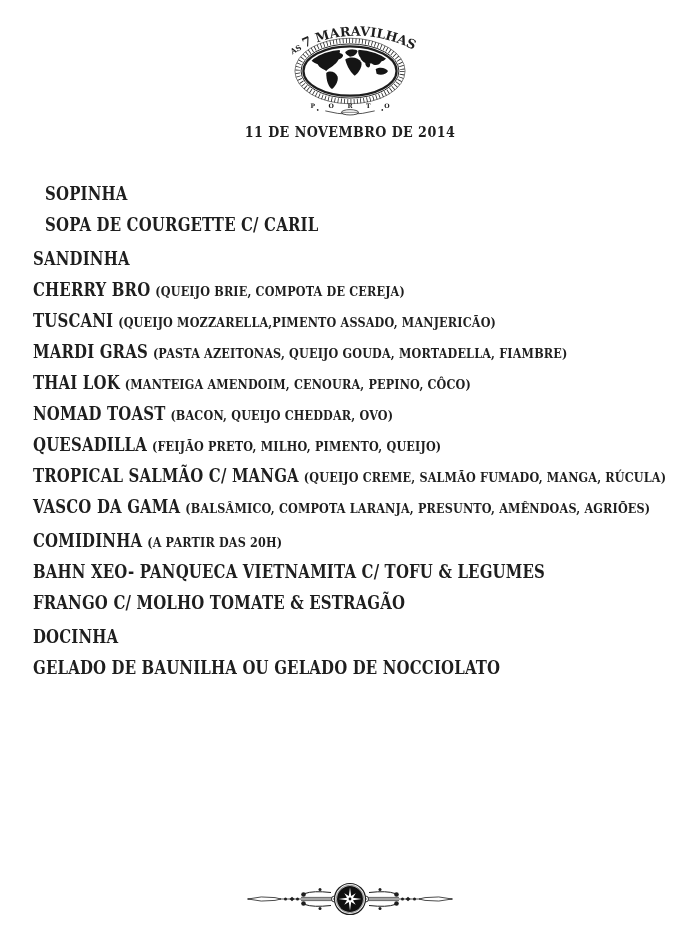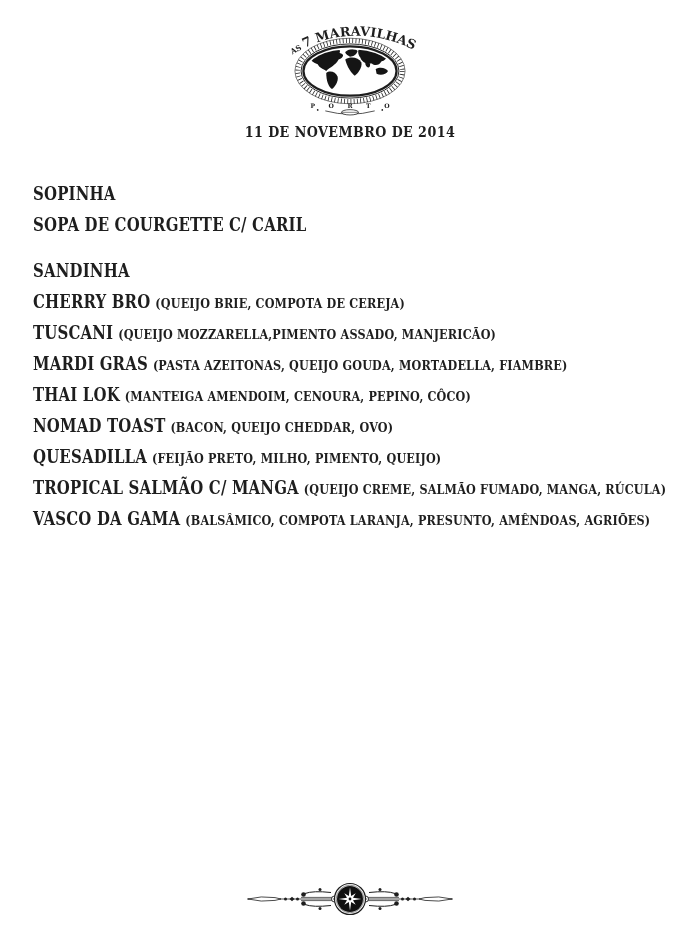--- a/index.html
+++ b/index.html
@@ -27,22 +27,22 @@
   .menu {
     padding: 44px 0 0 33px;
   }
   .line {
     line-height: 1;
     margin: 0 0 13px 0;
     white-space: nowrap;
     transform: scaleX(0.83);
     transform-origin: 0 50%;
   }
-  .section { margin-top: 28px; }
-  .section:first-child { margin-top: 0; }
+  .section { margin-top: 16px; }
+  .section:first-child { margin-top: 0; margin-left: 12px; }
   h2.line { font-size: 18px; font-weight: bold; letter-spacing: 0.2px; }
   p.line { font-size: 18px; letter-spacing: 0.2px; }
   .item-name { font-size: 18px; }
   .item-desc, .section-sub {
     font-size: 13.5px;
     margin-left: 6px;
     letter-spacing: 0.2px;
   }
   .item-desc:empty, .section-sub:empty { display: none; }
   .footer-ornament {
@@ -126,22 +126,31 @@
     <p class="line"><span class="item-name">CHERRY BRO</span><span class="item-desc">(QUEIJO BRIE, COMPOTA DE CEREJA)</span></p>
     <p class="line"><span class="item-name">TUSCANI</span><span class="item-desc">(QUEIJO MOZZARELLA,PIMENTO ASSADO, MANJERICÃO)</span></p>
     <p class="line"><span class="item-name">MARDI GRAS</span><span class="item-desc">(PASTA AZEITONAS, QUEIJO GOUDA, MORTADELLA, FIAMBRE)</span></p>
     <p class="line"><span class="item-name">THAI LOK</span><span class="item-desc">(MANTEIGA AMENDOIM, CENOURA, PEPINO, CÔCO)</span></p>
     <p class="line"><span class="item-name">NOMAD TOAST</span><span class="item-desc">(BACON, QUEIJO CHEDDAR, OVO)</span></p>
     <p class="line"><span class="item-name">QUESADILLA</span><span class="item-desc">(FEIJÃO PRETO, MILHO, PIMENTO, QUEIJO)</span></p>
     <p class="line"><span class="item-name">TROPICAL SALMÃO C/ MANGA</span><span class="item-desc">(QUEIJO CREME, SALMÃO FUMADO, MANGA, RÚCULA)</span></p>
     <p class="line"><span class="item-name">VASCO DA GAMA</span><span class="item-desc">(BALSÂMICO, COMPOTA LARANJA, PRESUNTO, AMÊNDOAS, AGRIÕES)</span></p>
   </div>
 
+  <div class="section">
+    <h2 class="line"><span>COMIDINHA</span><span class="section-sub">(A PARTIR DAS 20H)</span></h2>
+    <p class="line"><span class="item-name">BAHN XEO- PANQUECA VIETNAMITA C/ TOFU &amp; LEGUMES</span></p>
+    <p class="line"><span class="item-name">FRANGO C/ MOLHO TOMATE &amp; ESTRAGÃO</span></p>
+  </div>
 
 
+  <div class="section">
+    <h2 class="line"><span>DOCINHA</span></h2>
+    <p class="line"><span class="item-name">GELADO DE BAUNILHA OU GELADO DE NOCCIOLATO</span></p>
+  </div>
 
 </div>
 
 <div class="footer-ornament">
   <svg width="210" height="46" viewBox="0 0 210 46" xmlns="http://www.w3.org/2000/svg">
 
     <g id="arm">
       <line x1="2" y1="23" x2="88" y2="23" stroke="#1e1e1e" stroke-width="0.8"></line>
       <line x1="56" y1="21.4" x2="88" y2="21.4" stroke="#1e1e1e" stroke-width="0.7"></line>
       <line x1="56" y1="24.6" x2="88" y2="24.6" stroke="#1e1e1e" stroke-width="0.7"></line>

